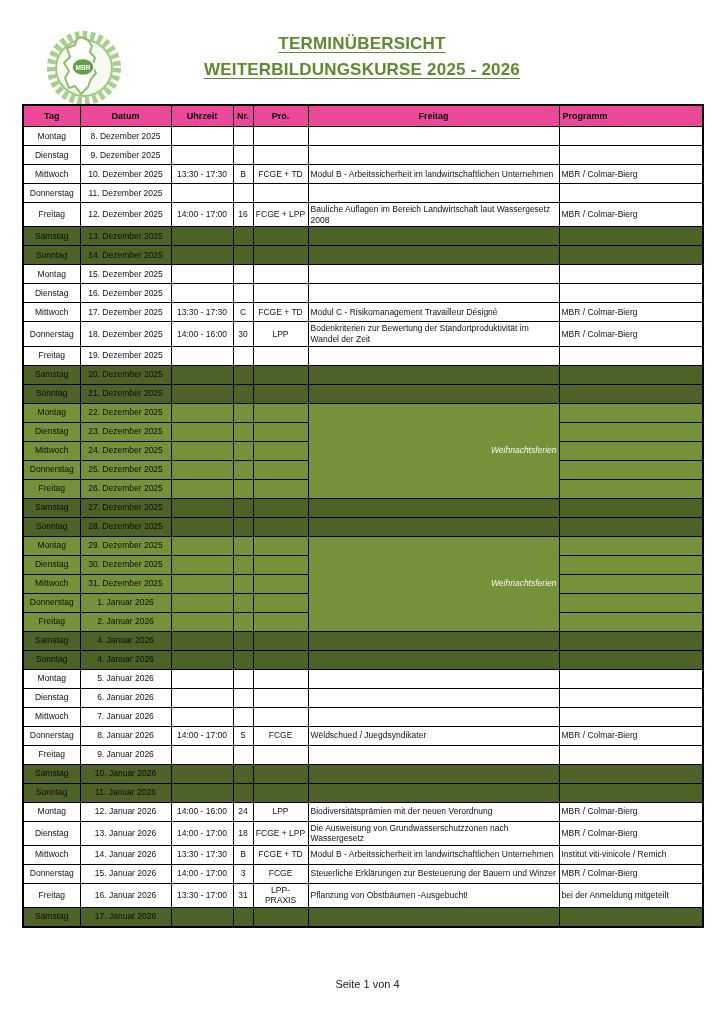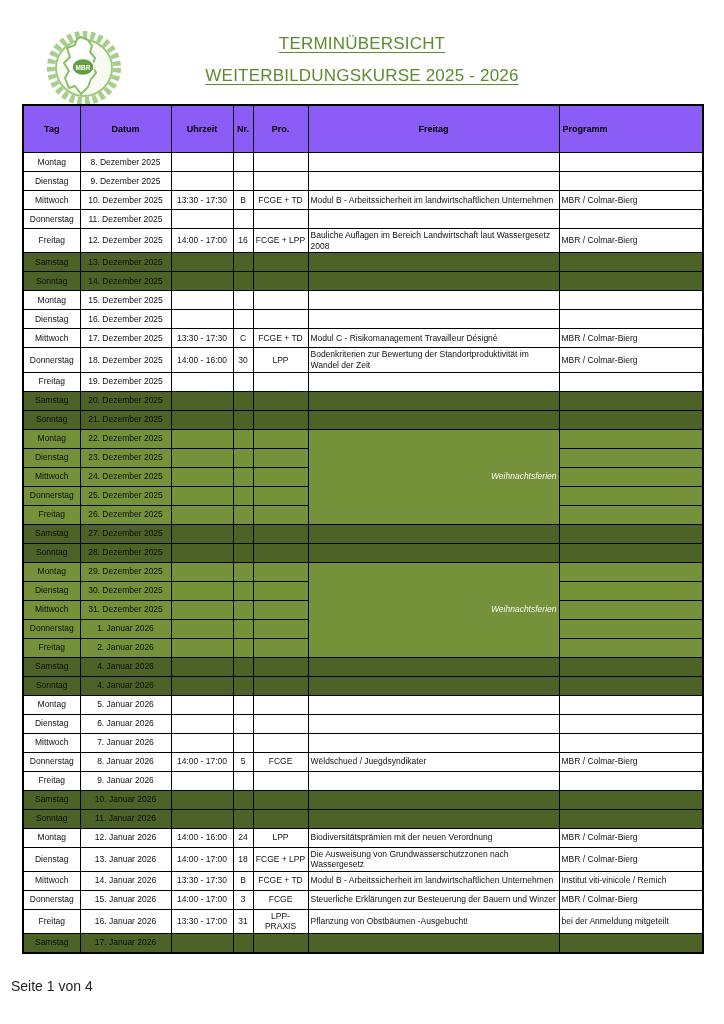--- a/index.html
+++ b/index.html
@@ -6,54 +6,54 @@
   html,body { background:#ffffff; }
   body { font-family:"Liberation Sans", sans-serif; }
   .page {
     position:relative; width:724px; height:1024px; background:#ffffff;
     overflow:hidden;
   }
   .logo-wrap { position:absolute; left:44px; top:26px; width:80px; height:82px; }
   .title-block { padding-top:34px; text-align:center; }
   .title-line {
     display:inline-block;
-    color:#5d8a2e; font-weight:normal; font-size:17px; letter-spacing:0.2px;
+    color:#5d8a2e; font-weight:bold; font-size:17px; letter-spacing:0.2px;
     text-decoration:underline; text-underline-offset:3px;
     font-family:"Liberation Sans", sans-serif;
   }
-  .title-block .row2 { margin-top:12px; }
+  .title-block .row2 { margin-top:6px; }
   table.sched {
     position:absolute; left:22px; top:104px; width:680px;
     border-collapse:collapse; table-layout:fixed;
     border:2px solid #000;
   }
   table.sched td, table.sched th { border:1px solid #000; overflow:hidden; }
   table.sched th {
-    background:#8b5cf6; color:#000; font-size:9px; font-weight:bold;
-    height:20px; text-align:center; padding:18px 3px;
+    background:#ec4899; color:#000; font-size:9px; font-weight:bold;
+    height:20px; text-align:center; padding:5px 3px;
   }
   table.sched th.l { text-align:left;margin-left:36px; }
   table.sched td {
     font-size:8.5px; color:#111; height:19px; line-height:1.25;
     background:#ffffff; vertical-align:middle; padding:1px 2px;
   }
   td.c { text-align:center; }
   td.l { text-align:left; padding:1px 4px; }
   tr.weekend td { background:#4d6226; color:#0d0d0d; }
   tr.holiday td { background:#75923a; color:#0d0d0d; }
   td.holiday-merged {
     background:#75923a !important; color:#f8f8f0 !important;
     font-style:italic; text-align:right; vertical-align:middle;
     font-size:9px;
   }
   td.red { color:#e01212; }
   td.red b { font-weight:normal; }
   .footer {
-    position:absolute; left:11px; right:0; top:978px; 
-    font-size:14px; color:#222;
+    position:absolute; left:11px; right:0; top:978px; text-align:center;
+    font-size:11px; color:#222;
   }
   col.w-tag {width:57px;} col.w-datum {width:91px;} col.w-uhrzeit {width:62px;}
   col.w-nr {width:20px;} col.w-pro {width:55px;} col.w-kursus {width:251px;}
   col.w-programm {width:144px;}
 </style>
 </head>
 <body>
 
 <div class="page">
 

